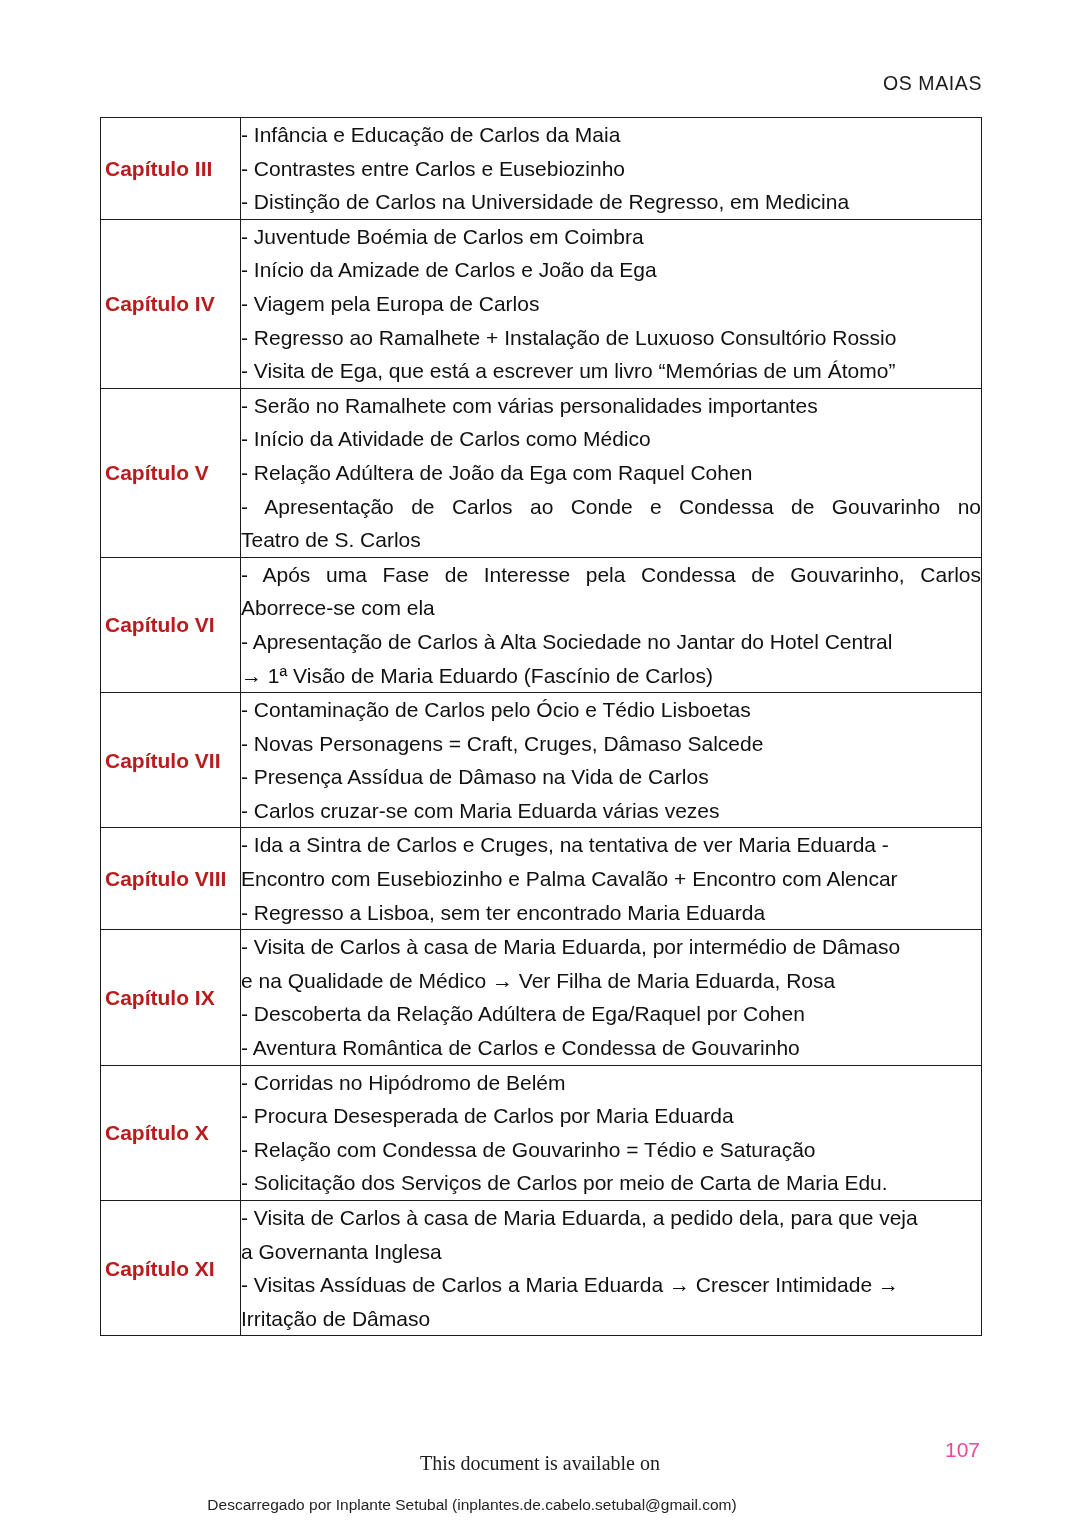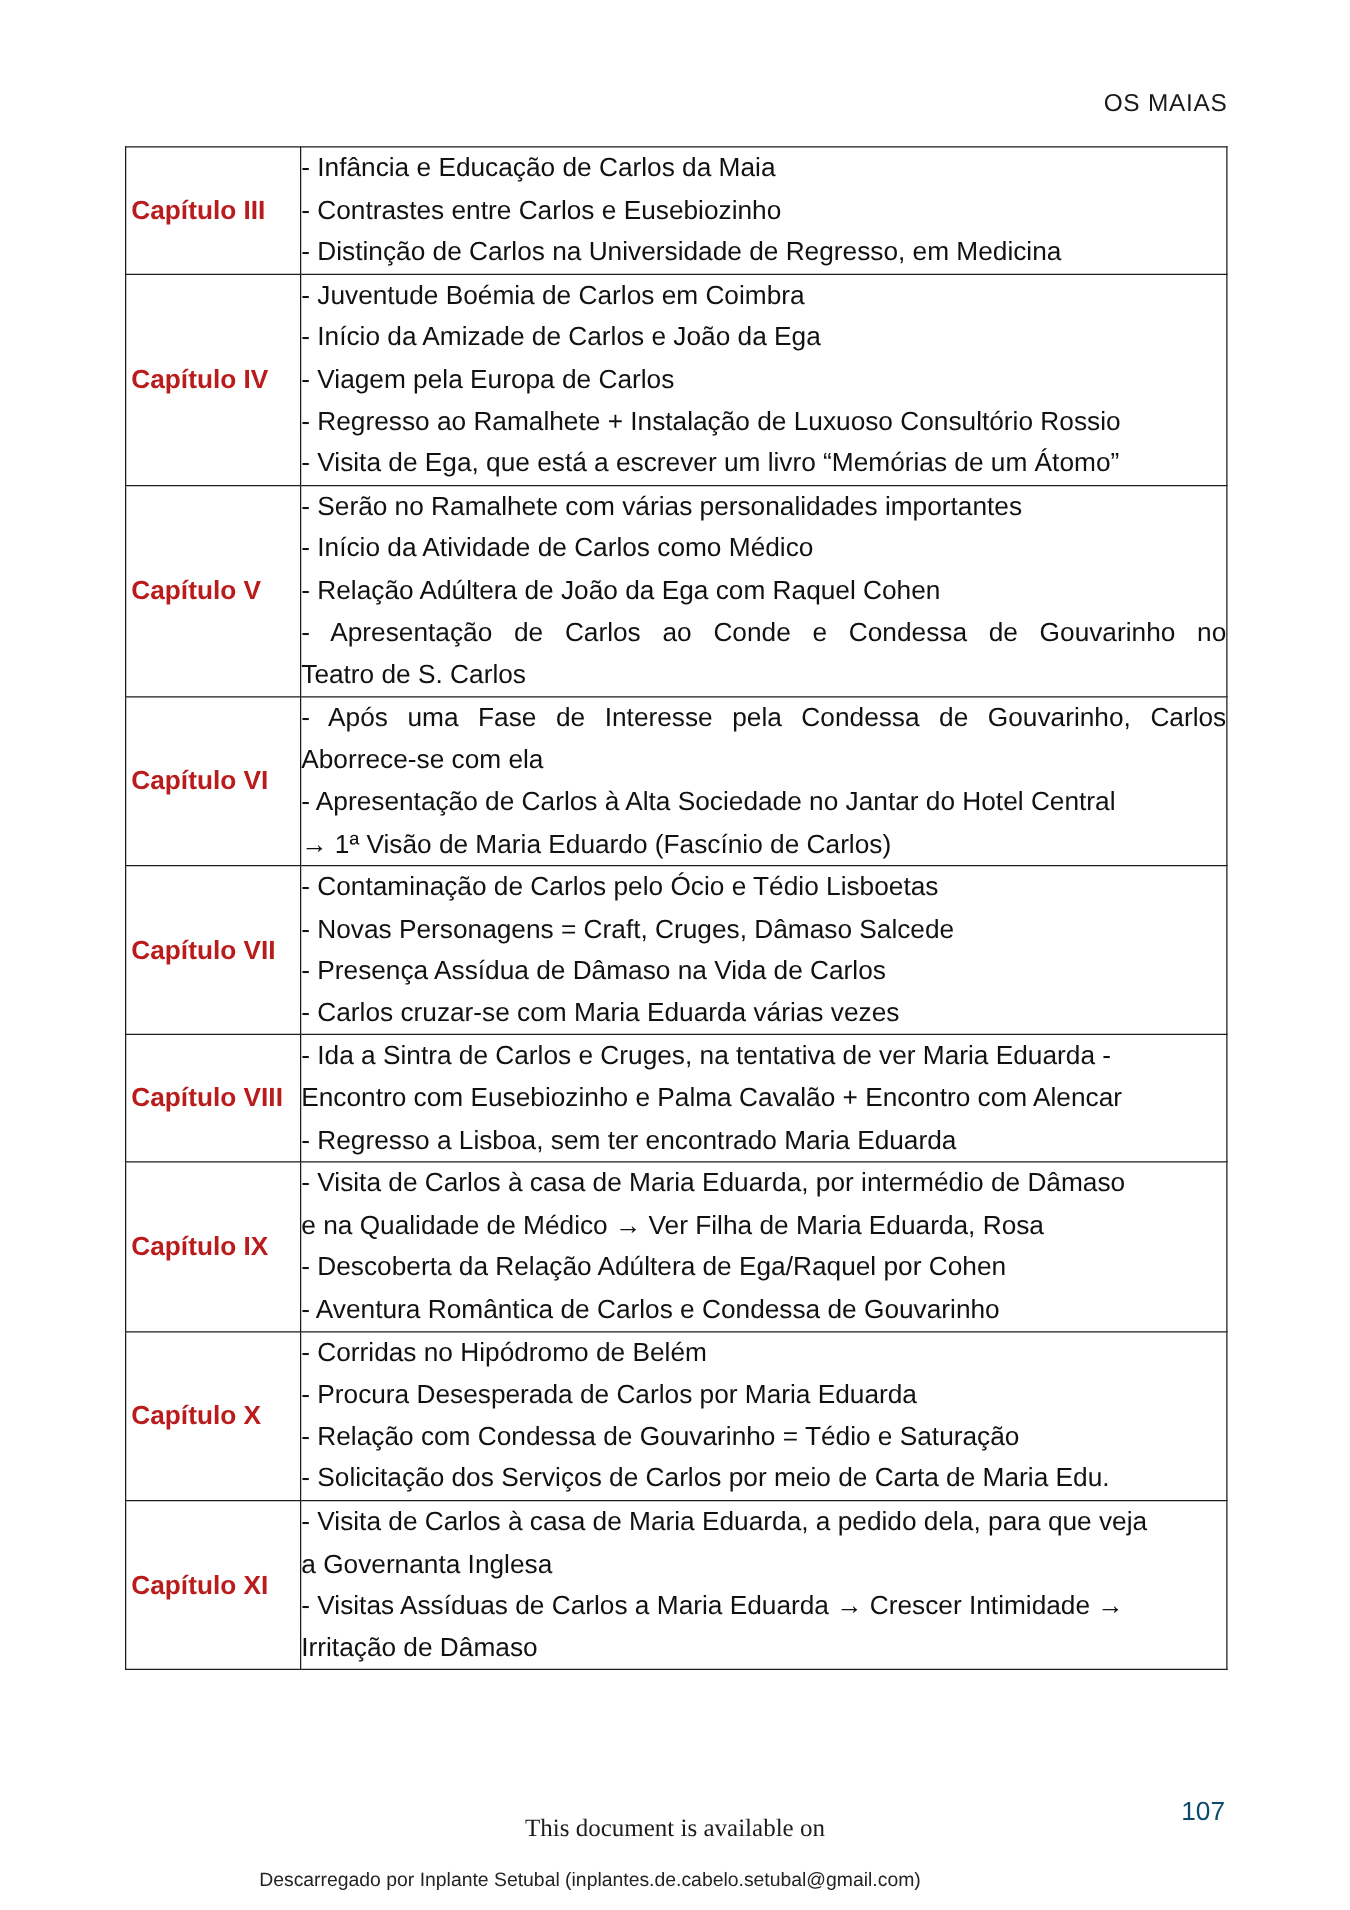--- a/index.html
+++ b/index.html
@@ -67,21 +67,21 @@
     text-align: justify;
     text-align-last: justify;
   }
 
   
   .page-number {
     position: absolute;
     top: 1438px;
     right: 100px;
     font-size: 21px;
-    color: #0c4a6e;
+    color: #ec4899;
   }
   .studocu-bar {
     position: absolute;
     left: 0;
     top: 1452px;
     width: 1080px;
     display: flex;
     align-items: center;
     justify-content: center;
     gap: 22px;

